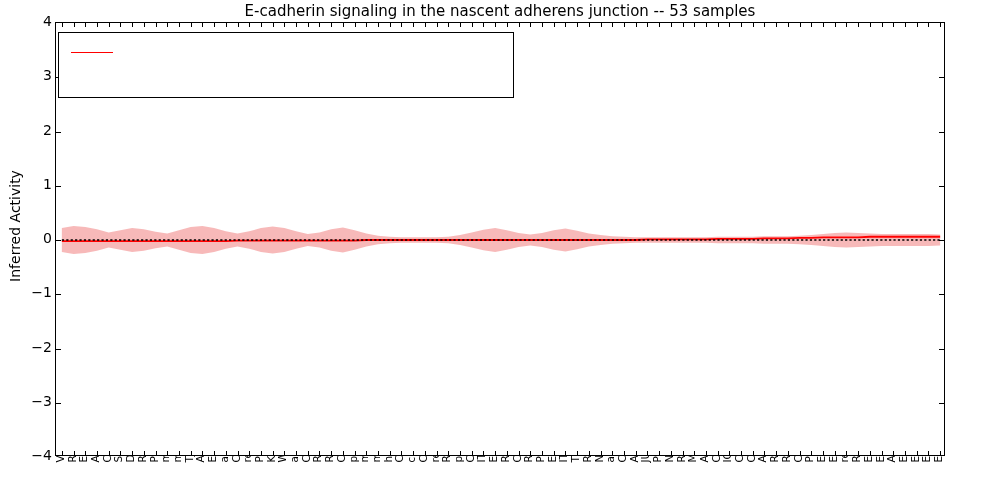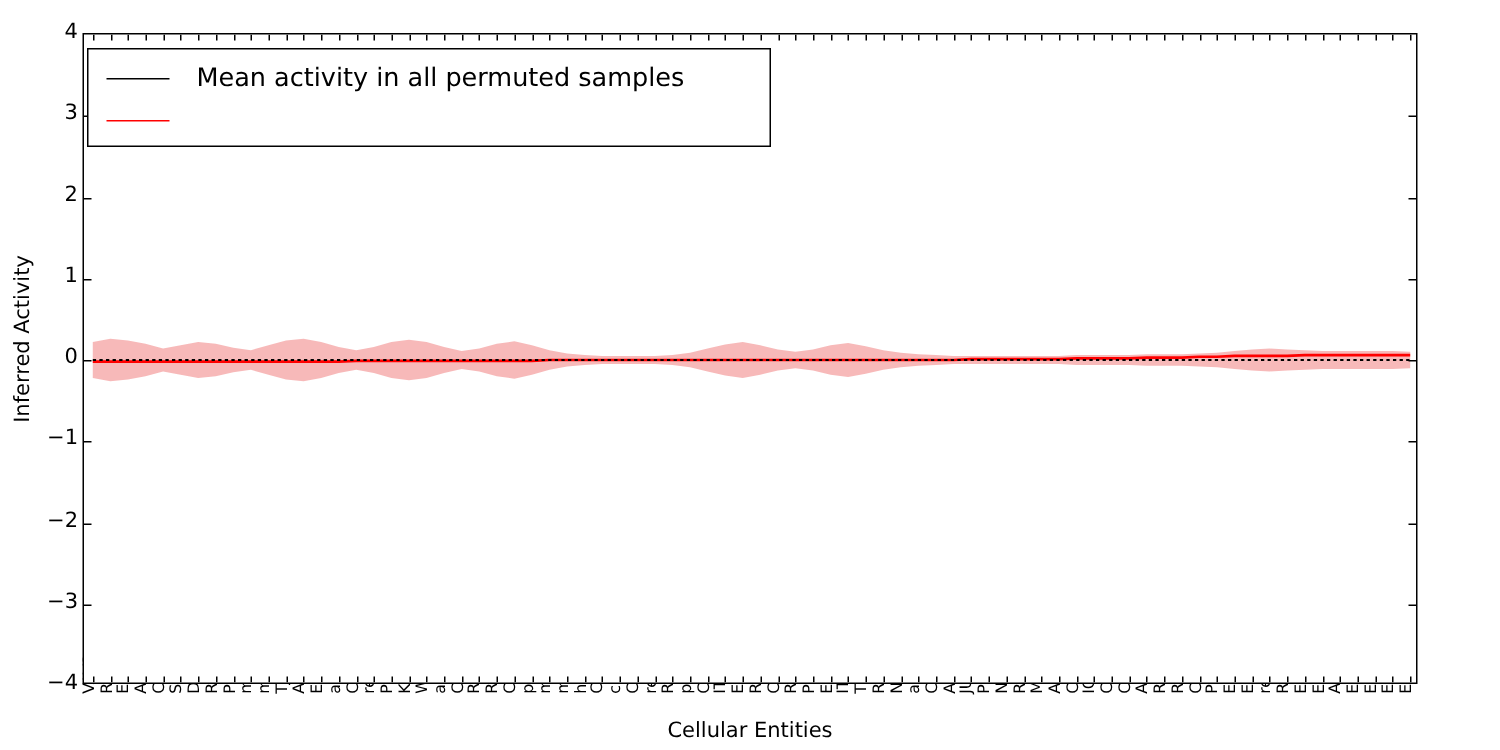--- a/index.html
+++ b/index.html
@@ -138,20 +138,21 @@
     font-size: 17px;
     color: #000;
     white-space: nowrap;
   }
 </style>
 </head>
 <body>
 
 <div id="root">
 
+  <div id="chart-title">E-cadherin signaling in the nascent adherens junction -- 53 samples</div>
 
   <div id="ylabel">Inferred Activity</div>
   <div id="ytick-labels">
       <div class="ytick-label" style="top: 456px;">−4</div>
       <div class="ytick-label" style="top: 401.75px;">−3</div>
       <div class="ytick-label" style="top: 347.5px;">−2</div>
       <div class="ytick-label" style="top: 293.25px;">−1</div>
       <div class="ytick-label" style="top: 239px;">0</div>
       <div class="ytick-label" style="top: 184.75px;">1</div>
       <div class="ytick-label" style="top: 130.5px;">2</div>
@@ -229,21 +230,20 @@
       <div class="xcat-label" style="left: 849.461px; top: 0px; bottom: auto; transform: translateY(452px) rotate(-90deg);">regulation of heterotypic cell-cell adhesion</div>
       <div class="xcat-label" style="left: 861.171px; top: 0px; bottom: auto; transform: translateY(452px) rotate(-90deg);">Rap1/GTP/l-afadin</div>
       <div class="xcat-label" style="left: 872.882px; top: 0px; bottom: auto; transform: translateY(452px) rotate(-90deg);">E-cadherin/beta catenin/alpha catenin</div>
       <div class="xcat-label" style="left: 884.592px; top: 0px; bottom: auto; transform: translateY(452px) rotate(-90deg);">E-cadherin/beta catenin/alpha catenin/beta7/alphaE Integrin</div>
       <div class="xcat-label" style="left: 896.303px; top: 0px; bottom: auto; transform: translateY(452px) rotate(-90deg);">ARF6/GTP/NME1/Tiam1</div>
       <div class="xcat-label" style="left: 908.013px; top: 0px; bottom: auto; transform: translateY(452px) rotate(-90deg);">E-cadherin/gamma catenin/alpha catenin</div>
       <div class="xcat-label" style="left: 919.724px; top: 0px; bottom: auto; transform: translateY(452px) rotate(-90deg);">E-cadherin(dimer)/Ca2+</div>
       <div class="xcat-label" style="left: 931.434px; top: 0px; bottom: auto; transform: translateY(452px) rotate(-90deg);">E-cadherin/beta catenin/alpha catenin/p120 catenin</div>
       <div class="xcat-label" style="left: 943.145px; top: 0px; bottom: auto; transform: translateY(452px) rotate(-90deg);">E-cadherin/gamma catenin/alpha catenin/beta7/alphaE Integrin</div>
     </div>
-  <div id="xlabel">Cellular Entities</div>
 
   <div id="plot-area">
     <svg id="data-svg" viewBox="0 0 890 434" preserveAspectRatio="none">
       <polygon id="band-poly" points="5.855263157894737,205.06500000000003 17.565789473684212,202.895 29.276315789473685,203.98 40.98684210526316,206.14999999999998 52.69736842105264,209.40500000000003 64.40789473684211,207.235 76.11842105263159,205.06500000000003 87.82894736842105,206.14999999999998 99.53947368421053,208.86249999999998 111.25,210.48999999999998 122.96052631578948,207.235 134.67105263157896,203.98 146.38157894736844,202.895 158.0921052631579,205.06500000000003 169.80263157894737,208.32 181.51315789473685,210.48999999999998 193.22368421052633,208.32 204.9342105263158,205.06500000000003 216.6447368421053,203.4375 228.35526315789474,205.06500000000003 240.06578947368422,208.32 251.7763157894737,211.03249999999997 263.4868421052632,209.40500000000003 275.19736842105266,206.14999999999998 286.90789473684214,204.52249999999998 298.6184210526316,207.235 310.3289473684211,210.48999999999998 322.0394736842105,212.66 333.75,213.74500000000003 345.4605263157895,214.28750000000002 357.17105263157896,214.28750000000002 368.88157894736844,214.28750000000002 380.5921052631579,214.28750000000002 392.3026315789474,213.74500000000003 404.0131578947369,212.1175 415.72368421052636,209.40500000000003 427.43421052631584,206.69249999999997 439.14473684210526,205.06500000000003 450.85526315789474,207.235 462.5657894736842,209.94750000000002 474.2763157894737,211.57500000000002 485.9868421052632,209.94750000000002 497.69736842105266,207.235 509.40789473684214,205.60750000000002 521.1184210526316,207.7775 532.828947368421,210.48999999999998 544.5394736842105,212.1175 556.25,213.2025 567.9605263157895,213.74500000000003 579.671052631579,214.28750000000002 591.3815789473684,214.28750000000002 603.0921052631579,214.28750000000002 614.8026315789474,214.28750000000002 626.5131578947369,214.28750000000002 638.2236842105264,214.28750000000002 649.9342105263158,214.28750000000002 661.6447368421053,213.74500000000003 673.3552631578948,213.74500000000003 685.0657894736843,213.74500000000003 696.7763157894738,213.74500000000003 708.4868421052632,213.2025 720.1973684210527,213.2025 731.9078947368422,213.2025 743.6184210526317,212.66 755.328947368421,212.1175 767.0394736842105,211.03249999999997 778.75,209.94750000000002 790.4605263157895,209.40500000000003 802.171052631579,209.94750000000002 813.8815789473684,210.48999999999998 825.5921052631579,211.03249999999997 837.3026315789474,211.03249999999997 849.0131578947369,211.03249999999997 860.7236842105264,211.03249999999997 872.4342105263158,211.03249999999997 884.1447368421053,211.57500000000002 884.1447368421053,222.425 872.4342105263158,222.9675 860.7236842105264,222.9675 849.0131578947369,222.9675 837.3026315789474,222.9675 825.5921052631579,222.9675 813.8815789473684,223.51000000000002 802.171052631579,224.05249999999998 790.4605263157895,224.595 778.75,224.05249999999998 767.0394736842105,222.9675 755.328947368421,221.8825 743.6184210526317,221.34 731.9078947368422,220.79749999999999 720.1973684210527,220.79749999999999 708.4868421052632,220.79749999999999 696.7763157894738,220.255 685.0657894736843,220.255 673.3552631578948,220.255 661.6447368421053,220.255 649.9342105263158,219.71249999999998 638.2236842105264,219.71249999999998 626.5131578947369,219.71249999999998 614.8026315789474,219.71249999999998 603.0921052631579,219.71249999999998 591.3815789473684,219.71249999999998 579.671052631579,219.71249999999998 567.9605263157895,220.255 556.25,220.79749999999999 544.5394736842105,221.8825 532.828947368421,223.51000000000002 521.1184210526316,226.2225 509.40789473684214,228.39249999999998 497.69736842105266,226.76500000000001 485.9868421052632,224.05249999999998 474.2763157894737,222.425 462.5657894736842,224.05249999999998 450.85526315789474,226.76500000000001 439.14473684210526,228.935 427.43421052631584,227.3075 415.72368421052636,224.595 404.0131578947369,221.8825 392.3026315789474,220.255 380.5921052631579,219.71249999999998 368.88157894736844,219.71249999999998 357.17105263157896,219.71249999999998 345.4605263157895,219.71249999999998 333.75,220.255 322.0394736842105,221.34 310.3289473684211,223.51000000000002 298.6184210526316,226.76500000000001 286.90789473684214,229.4775 275.19736842105266,227.85000000000002 263.4868421052632,224.595 251.7763157894737,222.9675 240.06578947368422,225.68 228.35526315789474,228.935 216.6447368421053,230.5625 204.9342105263158,228.935 193.22368421052633,225.68 181.51315789473685,223.51000000000002 169.80263157894737,225.68 158.0921052631579,228.935 146.38157894736844,231.105 134.67105263157896,230.02 122.96052631578948,226.76500000000001 111.25,223.51000000000002 99.53947368421053,225.1375 87.82894736842105,227.85000000000002 76.11842105263159,228.935 64.40789473684211,226.76500000000001 52.69736842105264,224.595 40.98684210526316,227.85000000000002 29.276315789473685,230.02 17.565789473684212,231.105 5.855263157894737,228.935" fill="#F08080" fill-opacity="0.55"></polygon>
       <polyline id="series-red" fill="none" stroke-width="1.8" points="5.855263157894737,218.085 17.565789473684212,218.085 29.276315789473685,218.085 40.98684210526316,218.085 52.69736842105264,218.085 64.40789473684211,218.085 76.11842105263159,218.085 87.82894736842105,218.085 99.53947368421053,218.085 111.25,218.085 122.96052631578948,218.085 134.67105263157896,218.085 146.38157894736844,218.085 158.0921052631579,218.085 169.80263157894737,218.085 181.51315789473685,217.5425 193.22368421052633,217.5425 204.9342105263158,217.5425 216.6447368421053,217.5425 228.35526315789474,217.5425 240.06578947368422,217.5425 251.7763157894737,217.5425 263.4868421052632,217.5425 275.19736842105266,217.5425 286.90789473684214,217.5425 298.6184210526316,217.5425 310.3289473684211,217 322.0394736842105,217 333.75,217 345.4605263157895,217 357.17105263157896,217 368.88157894736844,217 380.5921052631579,217 392.3026315789474,217 404.0131578947369,217 415.72368421052636,217 427.43421052631584,217 439.14473684210526,217 450.85526315789474,217 462.5657894736842,217 474.2763157894737,217 485.9868421052632,217 497.69736842105266,217 509.40789473684214,217 521.1184210526316,217 532.828947368421,217 544.5394736842105,217 556.25,217 567.9605263157895,217 579.671052631579,217 591.3815789473684,216.4575 603.0921052631579,216.4575 614.8026315789474,216.4575 626.5131578947369,216.4575 638.2236842105264,216.4575 649.9342105263158,216.4575 661.6447368421053,215.91500000000002 673.3552631578948,215.91500000000002 685.0657894736843,215.91500000000002 696.7763157894738,215.91500000000002 708.4868421052632,215.37249999999997 720.1973684210527,215.37249999999997 731.9078947368422,215.37249999999997 743.6184210526317,214.82999999999998 755.328947368421,214.82999999999998 767.0394736842105,214.28750000000002 778.75,214.28750000000002 790.4605263157895,214.28750000000002 802.171052631579,214.28750000000002 813.8815789473684,213.74500000000003 825.5921052631579,213.74500000000003 837.3026315789474,213.74500000000003 849.0131578947369,213.74500000000003 860.7236842105264,213.74500000000003 872.4342105263158,213.74500000000003 884.1447368421053,213.74500000000003" stroke="#FF0000"></polyline>
       <polyline id="series-black" fill="none" stroke-width="1.4" stroke-dasharray="2.2,2.2" points="5.855263157894737,217 17.565789473684212,217 29.276315789473685,217 40.98684210526316,217 52.69736842105264,217 64.40789473684211,217 76.11842105263159,217 87.82894736842105,217 99.53947368421053,217 111.25,217 122.96052631578948,217 134.67105263157896,217 146.38157894736844,217 158.0921052631579,217 169.80263157894737,217 181.51315789473685,217 193.22368421052633,217 204.9342105263158,217 216.6447368421053,217 228.35526315789474,217 240.06578947368422,217 251.7763157894737,217 263.4868421052632,217 275.19736842105266,217 286.90789473684214,217 298.6184210526316,217 310.3289473684211,217 322.0394736842105,217 333.75,217 345.4605263157895,217 357.17105263157896,217 368.88157894736844,217 380.5921052631579,217 392.3026315789474,217 404.0131578947369,217 415.72368421052636,217 427.43421052631584,217 439.14473684210526,217 450.85526315789474,217 462.5657894736842,217 474.2763157894737,217 485.9868421052632,217 497.69736842105266,217 509.40789473684214,217 521.1184210526316,217 532.828947368421,217 544.5394736842105,217 556.25,217 567.9605263157895,217 579.671052631579,217 591.3815789473684,217 603.0921052631579,217 614.8026315789474,217 626.5131578947369,217 638.2236842105264,217 649.9342105263158,217 661.6447368421053,217 673.3552631578948,217 685.0657894736843,217 696.7763157894738,217 708.4868421052632,217 720.1973684210527,217 731.9078947368422,217 743.6184210526317,217 755.328947368421,217 767.0394736842105,217 778.75,217 790.4605263157895,217 802.171052631579,217 813.8815789473684,217 825.5921052631579,217 837.3026315789474,217 849.0131578947369,217 860.7236842105264,217 872.4342105263158,217 884.1447368421053,217" stroke="#000000"></polyline>
     </svg>
     <div id="tickmarks">
         <div class="ytick-mark " style="top: 379.75px;"></div>
         <div class="ytick-mark right" style="top: 379.75px;"></div>
@@ -409,21 +409,17 @@
         <div class="xtick-mark top" style="left: 860.724px;"></div>
         <div class="xtick-mark " style="left: 872.434px;"></div>
         <div class="xtick-mark top" style="left: 872.434px;"></div>
         <div class="xtick-mark " style="left: 884.145px;"></div>
         <div class="xtick-mark top" style="left: 884.145px;"></div>
       </div>
   </div>
 
   <div id="legend">
     <div class="legend-row">
-      <span class="legend-swatch" style="border-top-color: rgb(0, 0, 0);"></span>
-      <span class="legend-text">Mean activity in all permuted samples</span>
-    </div>
-    <div class="legend-row">
       <span class="legend-swatch" style="border-top-color: rgb(255, 0, 0);"></span>
     </div>
   </div>
 
 </div>
 
 </body></html>

